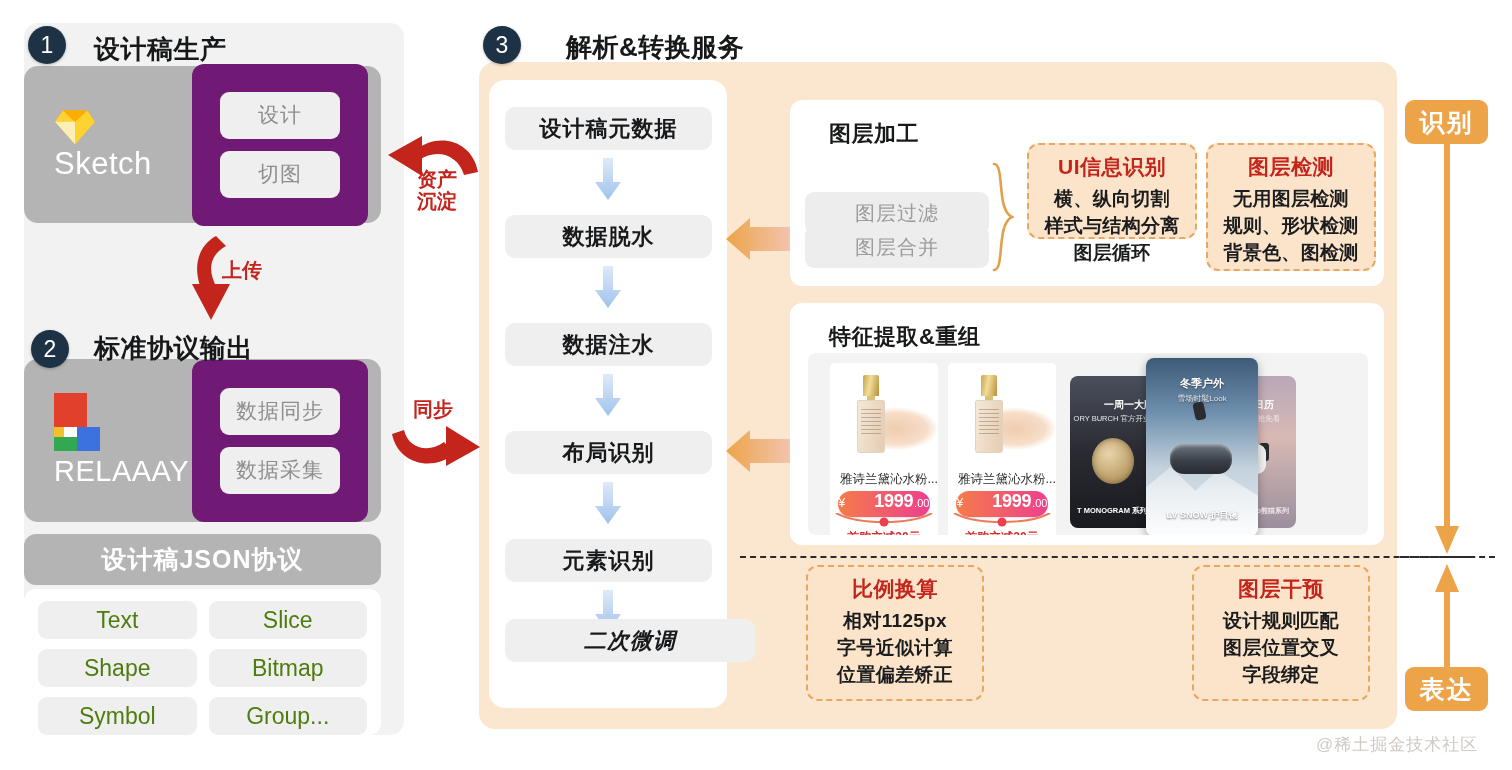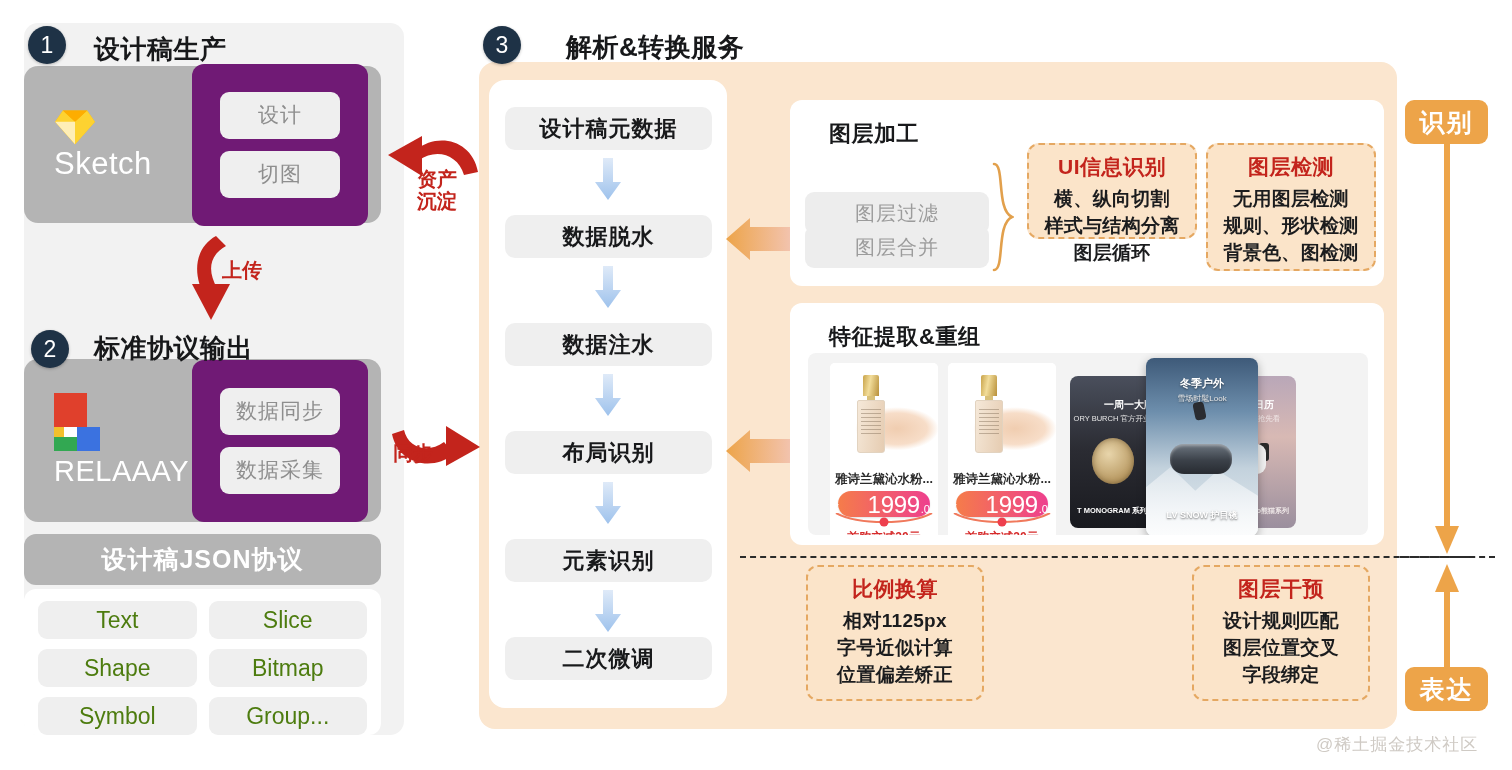--- a/index.html
+++ b/index.html
@@ -223,32 +223,32 @@
   .bottle .cap { position:absolute; left:6px; top:0; width:16px; height:21px;
     background: linear-gradient(100deg,#c8a349,#f2dd9b 42%,#b8903a); border-radius:2px 2px 0 0; }
   .bottle .neck { position:absolute; left:10px; top:21px; width:8px; height:4px; background:#d8c07a; }
   .bottle .body { position:absolute; left:0; top:25px; width:28px; height:53px;
     background: linear-gradient(100deg, rgba(245,232,216,.98), rgba(229,203,176,.98));
     border-radius:2px 2px 3px 3px; border:1px solid #e2d3c0; }
   .bottle .lbl { position:absolute; left:4px; top:34px; width:20px; height:26px;
     background: repeating-linear-gradient(to bottom, rgba(130,110,88,.45) 0 1px, rgba(0,0,0,0) 1px 4px); }
   .prod-name {
     position:absolute; left:0; right:0; top:108px;
-    text-align:center; font-size:12.5px; color:#2b2b2b;
-    white-space:nowrap; overflow:hidden;font-weight:bold;
+    text-align:right; font-size:12.5px; color:#2b2b2b;
+    white-space:nowrap; overflow:hidden;
   }
   .pricepill {
     position:absolute; left:50%; transform:translateX(-50%); top:128px;
     width:92px; height:26px; border-radius:13px;
     background: linear-gradient(90deg,#f57c4a,#ee3f8e);
     color:#fff; display:flex; align-items:baseline; justify-content:center; gap:1px;
     box-shadow: 0 1px 2px rgba(0,0,0,.12);
   }
   .pricepill .yen { font-size:12px; }
-  .pricepill .big { font-size:24px; font-weight:normal; letter-spacing:-.3px;margin-left:28px; }
+  .pricepill .big { font-size:18px; font-weight:bold; letter-spacing:-.3px;margin-left:28px; }
   .pricepill .cents { font-size:11px; }
   .ribbon {
     position:absolute; left:50%; transform:translateX(-50%); top:150px;
     width:104px; height:16px;
   }
   .promo {
     position:absolute; left:0; right:0; top:166px;
     text-align:center; font-size:12px; color:#d62b2b; font-weight:bold;
   }
 
@@ -367,21 +367,21 @@
       <div class="pill">数据采集</div>
     </div>
   </div>
 
   <div class="redarrow" style="left:388px; top:414px; width:96px; height:60px;">
     <svg width="96" height="60" viewBox="0 0 96 60" xmlns="http://www.w3.org/2000/svg">
       <path d="M4 20 C10 50, 44 58, 66 40 L56 28 C40 40, 20 34, 16 16 Z" fill="#c3241c"></path>
       <polygon points="58,52 58,12 92,33" fill="#c3241c"></polygon>
     </svg>
   </div>
-  <div class="redlabel" style="left:380px; top:398px; width:66px;margin-top:44px;">同步</div>
+  <div class="redlabel" style="left:400px; top:398px; width:66px;">同步</div>
 
   <div class="jsonbar" style="left:24px; top:534px; width:357px; height:51px;">设计稿JSON协议</div>
   <div class="jsongrid" style="left:24px; top:589px; width:357px; height:146px;">
     <div class="pill2">Text</div>
     <div class="pill2">Slice</div>
     <div class="pill2">Shape</div>
     <div class="pill2">Bitmap</div>
     <div class="pill2">Symbol</div>
     <div class="pill2">Group...</div>
   </div>
@@ -424,21 +424,21 @@
     <svg width="28" height="42" viewBox="0 0 28 42">
         <polygon points="9,0 19,0 19,24 27,24 14,42 1,24 9,24" fill="url(#ga)"></polygon>
       </svg>
   </div>
   <div class="flowstep" style="left:505px; top:539px; width:207px; height:43px;">元素识别</div>
   <div class="flowarrow" style="left:594px; top:590px;">
     <svg width="28" height="42" viewBox="0 0 28 42">
         <polygon points="9,0 19,0 19,24 27,24 14,42 1,24 9,24" fill="url(#ga)"></polygon>
       </svg>
   </div>
-  <div class="flowstep" style="left:505px; top:637px; width:207px; height:43px;">二次微调</div>
+  <div class="flowstep" style="left:505px; top:619px; width:250px; height:43px;font-style:italic;">二次微调</div>
 
   <div style="position:absolute; left:726px; top:218px;">
     <svg width="72" height="42" viewBox="0 0 72 42">
         <defs>
           <linearGradient id="og" x1="1" y1="0" x2="0" y2="0">
             <stop offset="0" stop-color="#f3c7ba"></stop>
             <stop offset="1" stop-color="#eda449"></stop>
           </linearGradient>
         </defs>
         <polygon points="72,9 24,9 24,0 0,21 24,42 24,33 72,33" fill="url(#og)"></polygon>

